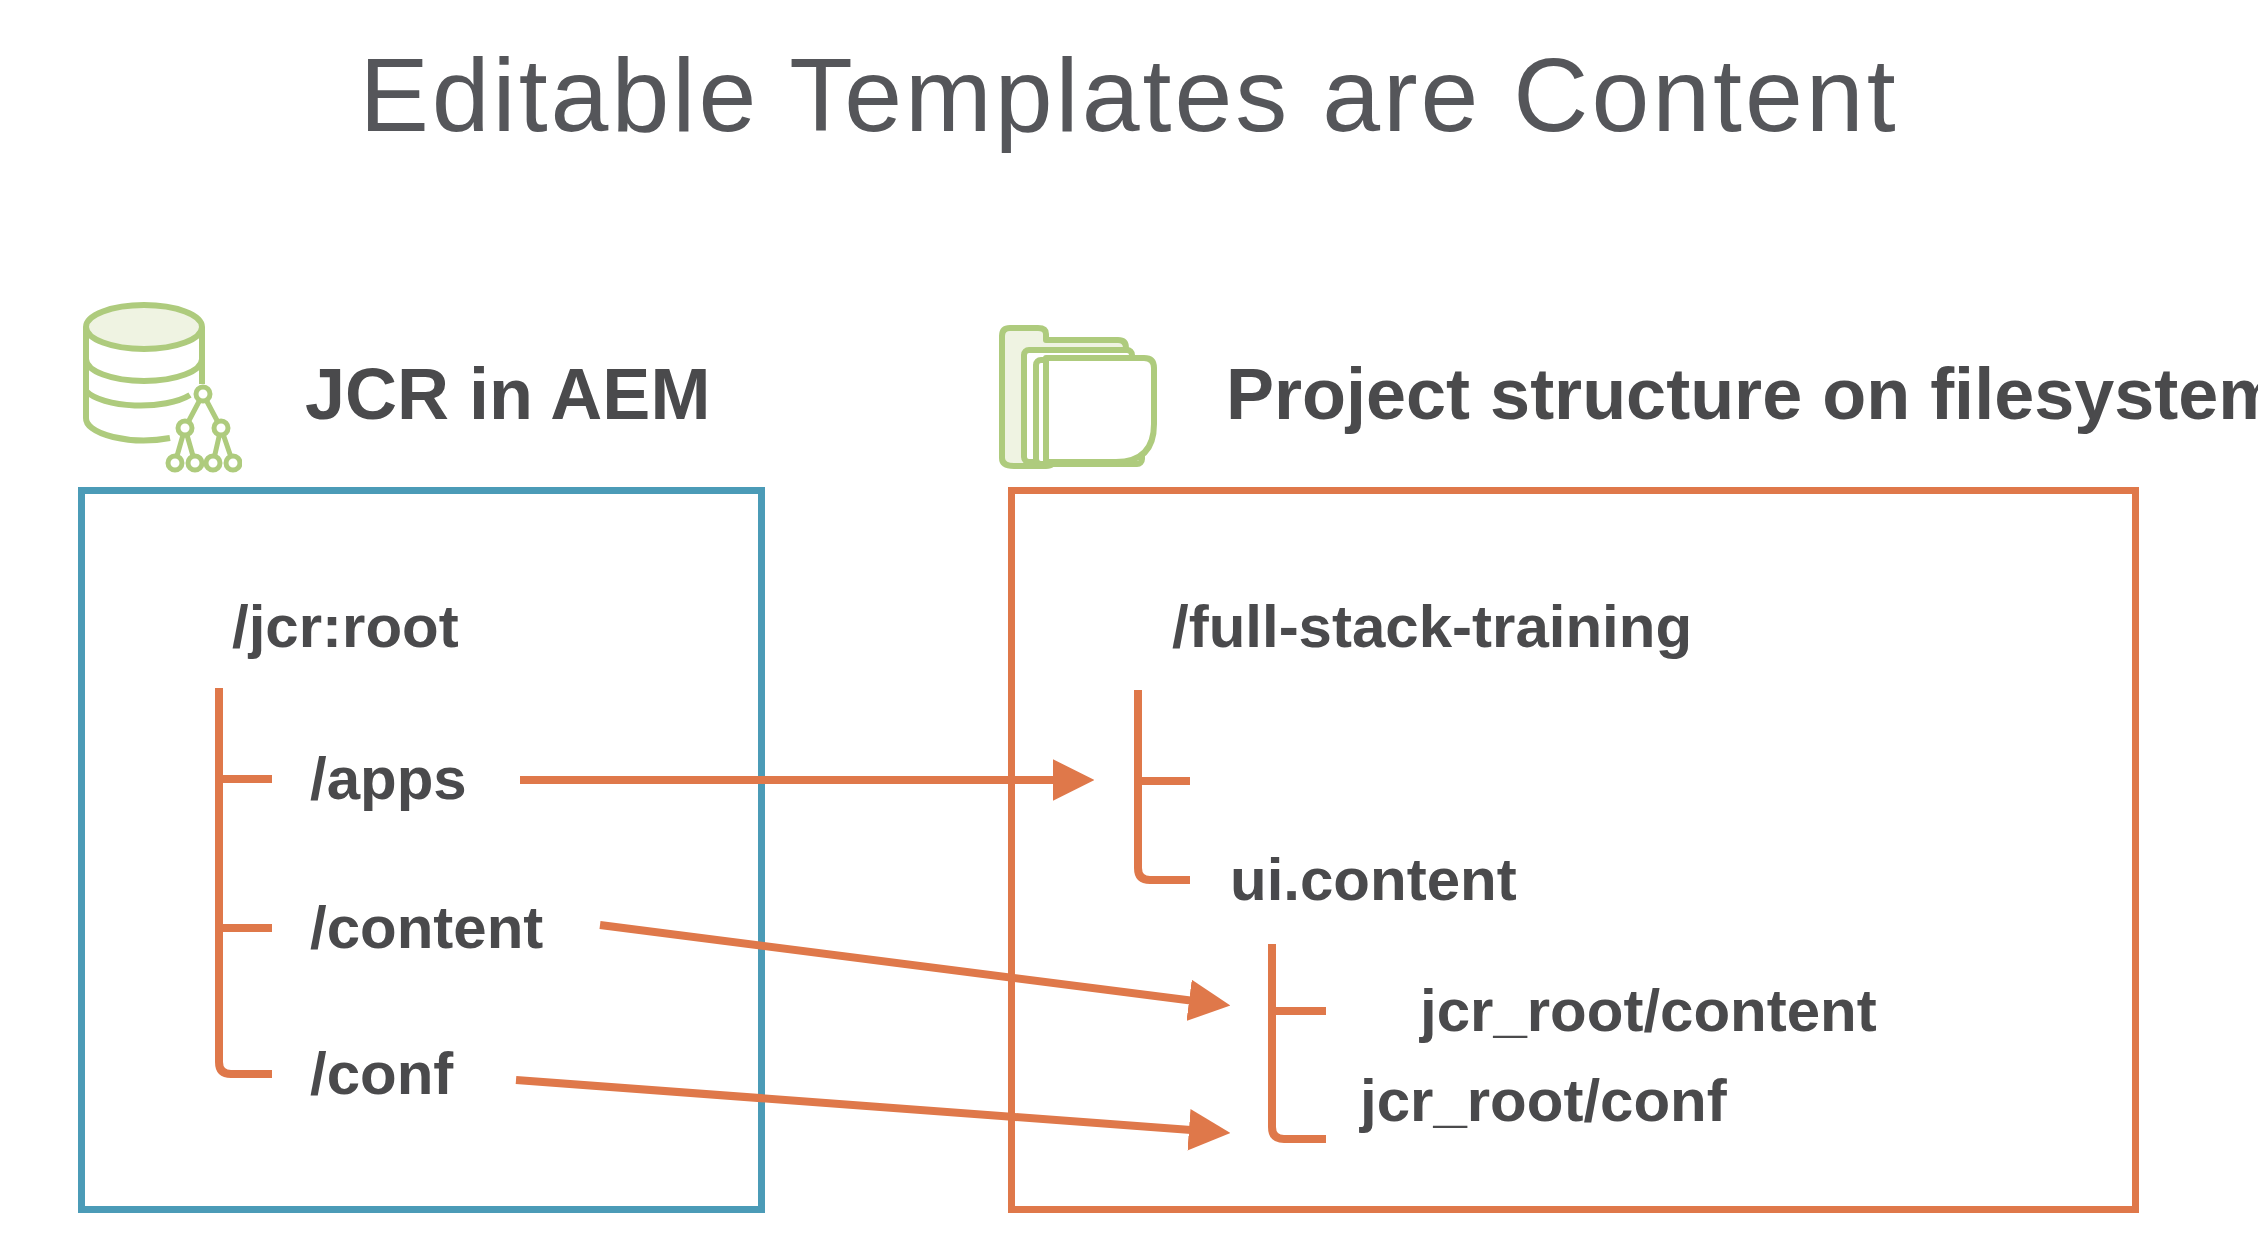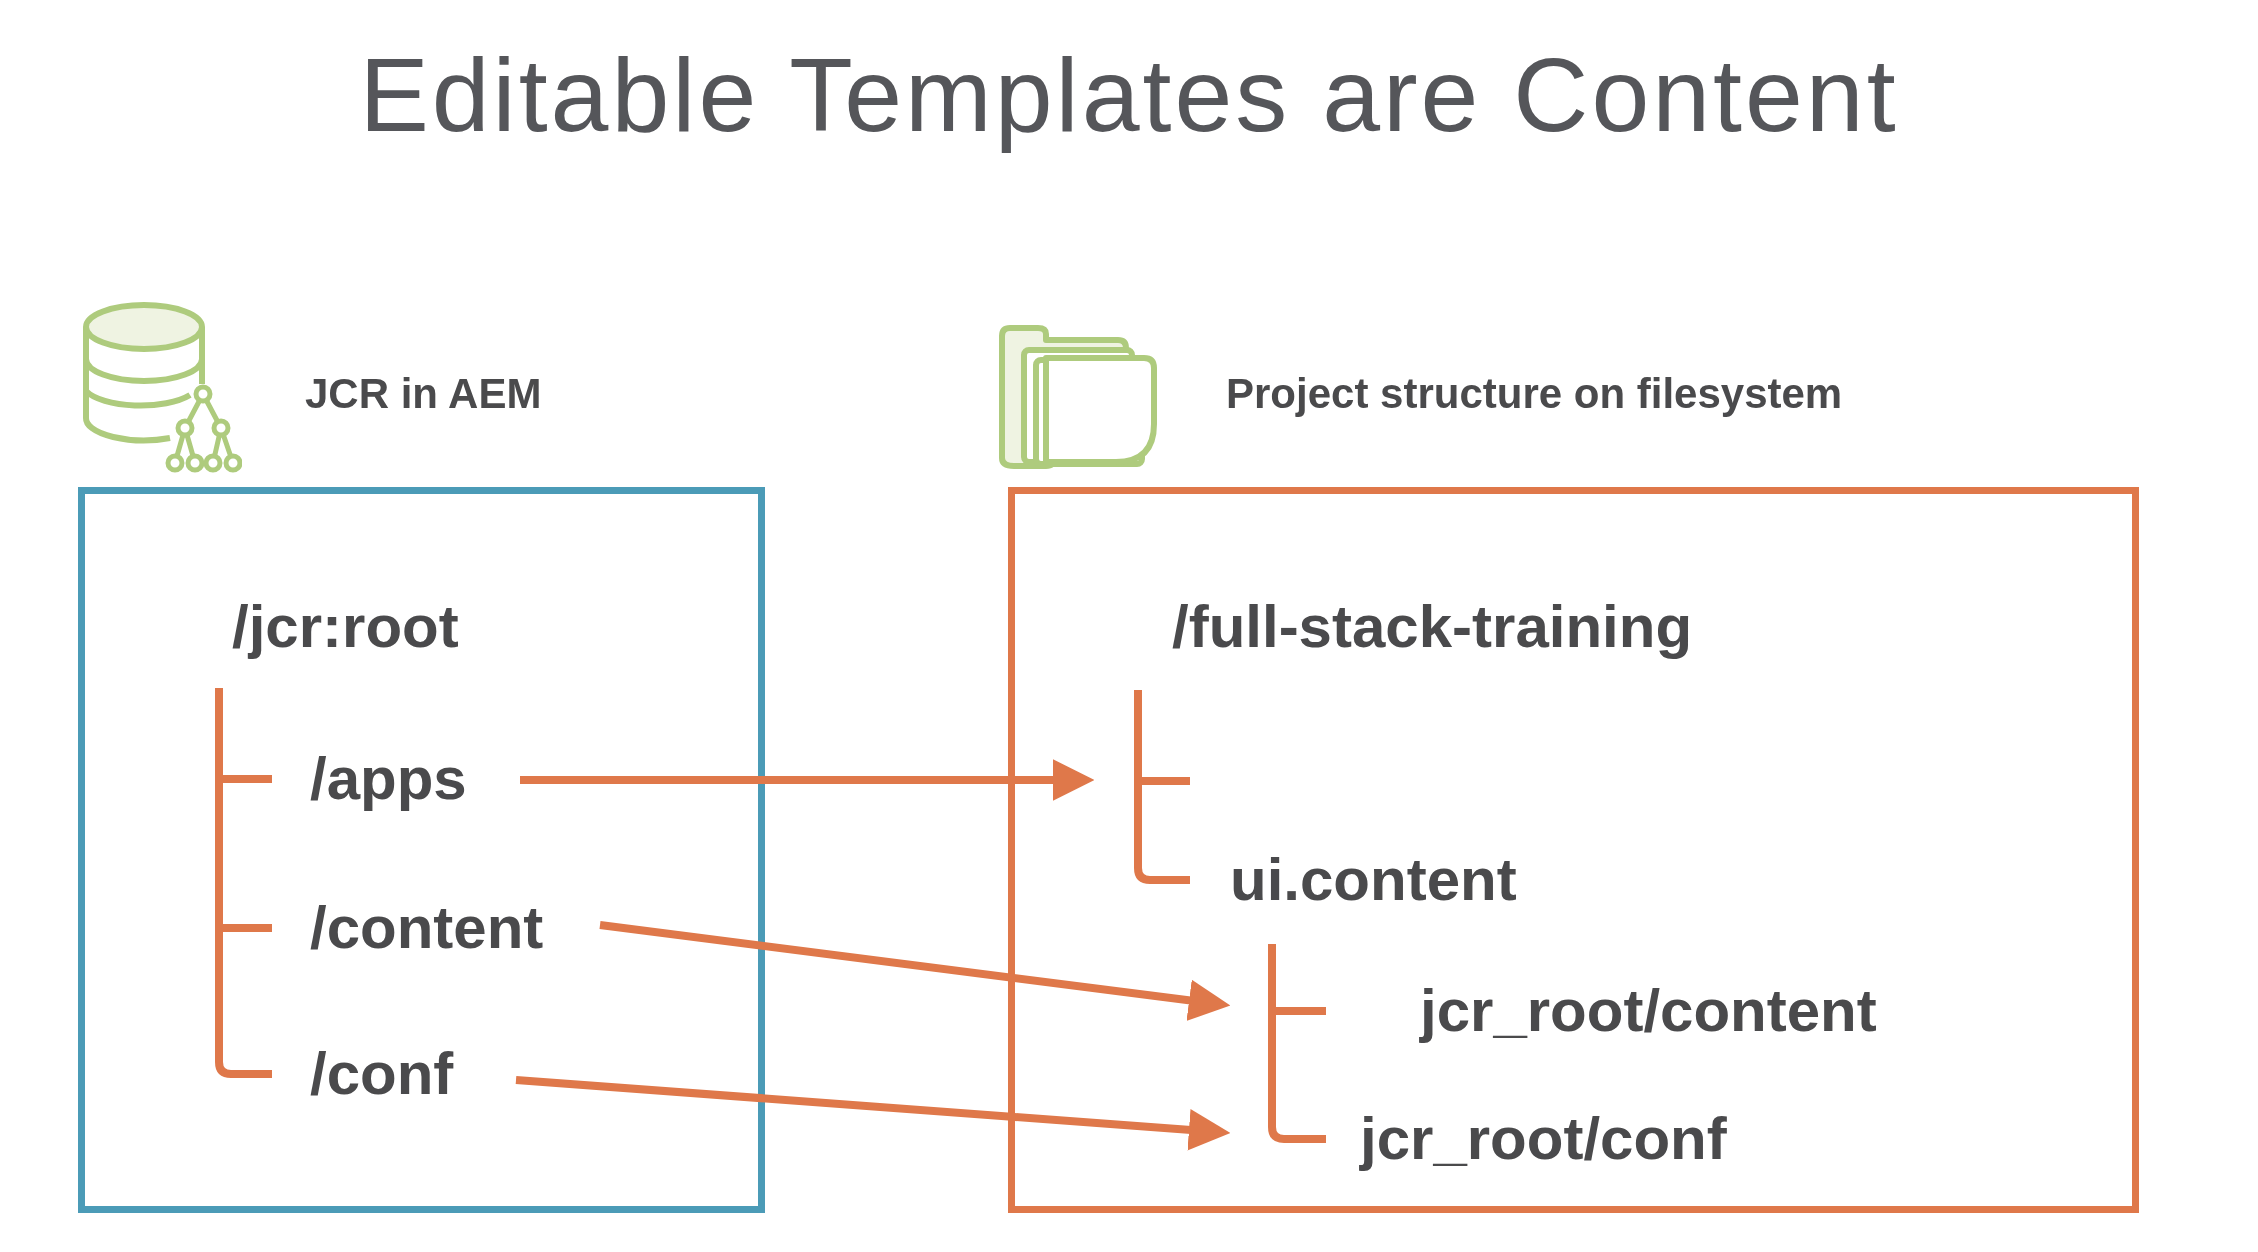--- a/index.html
+++ b/index.html
@@ -25,21 +25,21 @@
     text-align:center;
     font-size:104px;
     font-weight:300;
     letter-spacing:3px;
     color:var(--title);
     white-space:nowrap;
   }
   .legend-label{
     position:absolute;
     transform:translateY(-50%);
-    font-size:42px;
+    font-size:72px;
     font-weight:700;
     color:var(--text);
     white-space:nowrap;
   }
   .legend-icon{position:absolute;}
   .box{
     position:absolute;
     background:transparent;
   }
   .box-jcr{
@@ -112,21 +112,21 @@
   <div class="box box-fs"></div>
 
   <div class="node" style="left:232px;top:627px;">/jcr:root</div>
   <div class="node" style="left:310px;top:779px;">/apps</div>
   <div class="node" style="left:310px;top:928px;">/content</div>
   <div class="node" style="left:310px;top:1074px;">/conf</div>
 
   <div class="node" style="left:1172px;top:627px;">/full-stack-training</div>
   <div class="node" style="left:1230px;top:880px;">ui.content</div>
   <div class="node" style="left:1420px;top:1011px;">jcr_root/content</div>
-  <div class="node" style="left:1360px;top:1139px;">jcr_root/conf</div>
+  <div class="node" style="left:1360px;top:1101px;">jcr_root/conf</div>
 
   <svg class="connectors" viewBox="0 0 2258 1252" aria-hidden="true">
     <defs>
       <marker id="ah" viewBox="0 0 10 10" refX="7" refY="5" markerWidth="5.2" markerHeight="5.2" orient="auto">
         <path class="arrowhead" d="M0 0 L10 5 L0 10 Z"></path>
       </marker>
     </defs>
 
     <g>
       <path class="oline" d="M219 688 V1062 Q219 1074 231 1074 H272"></path>

